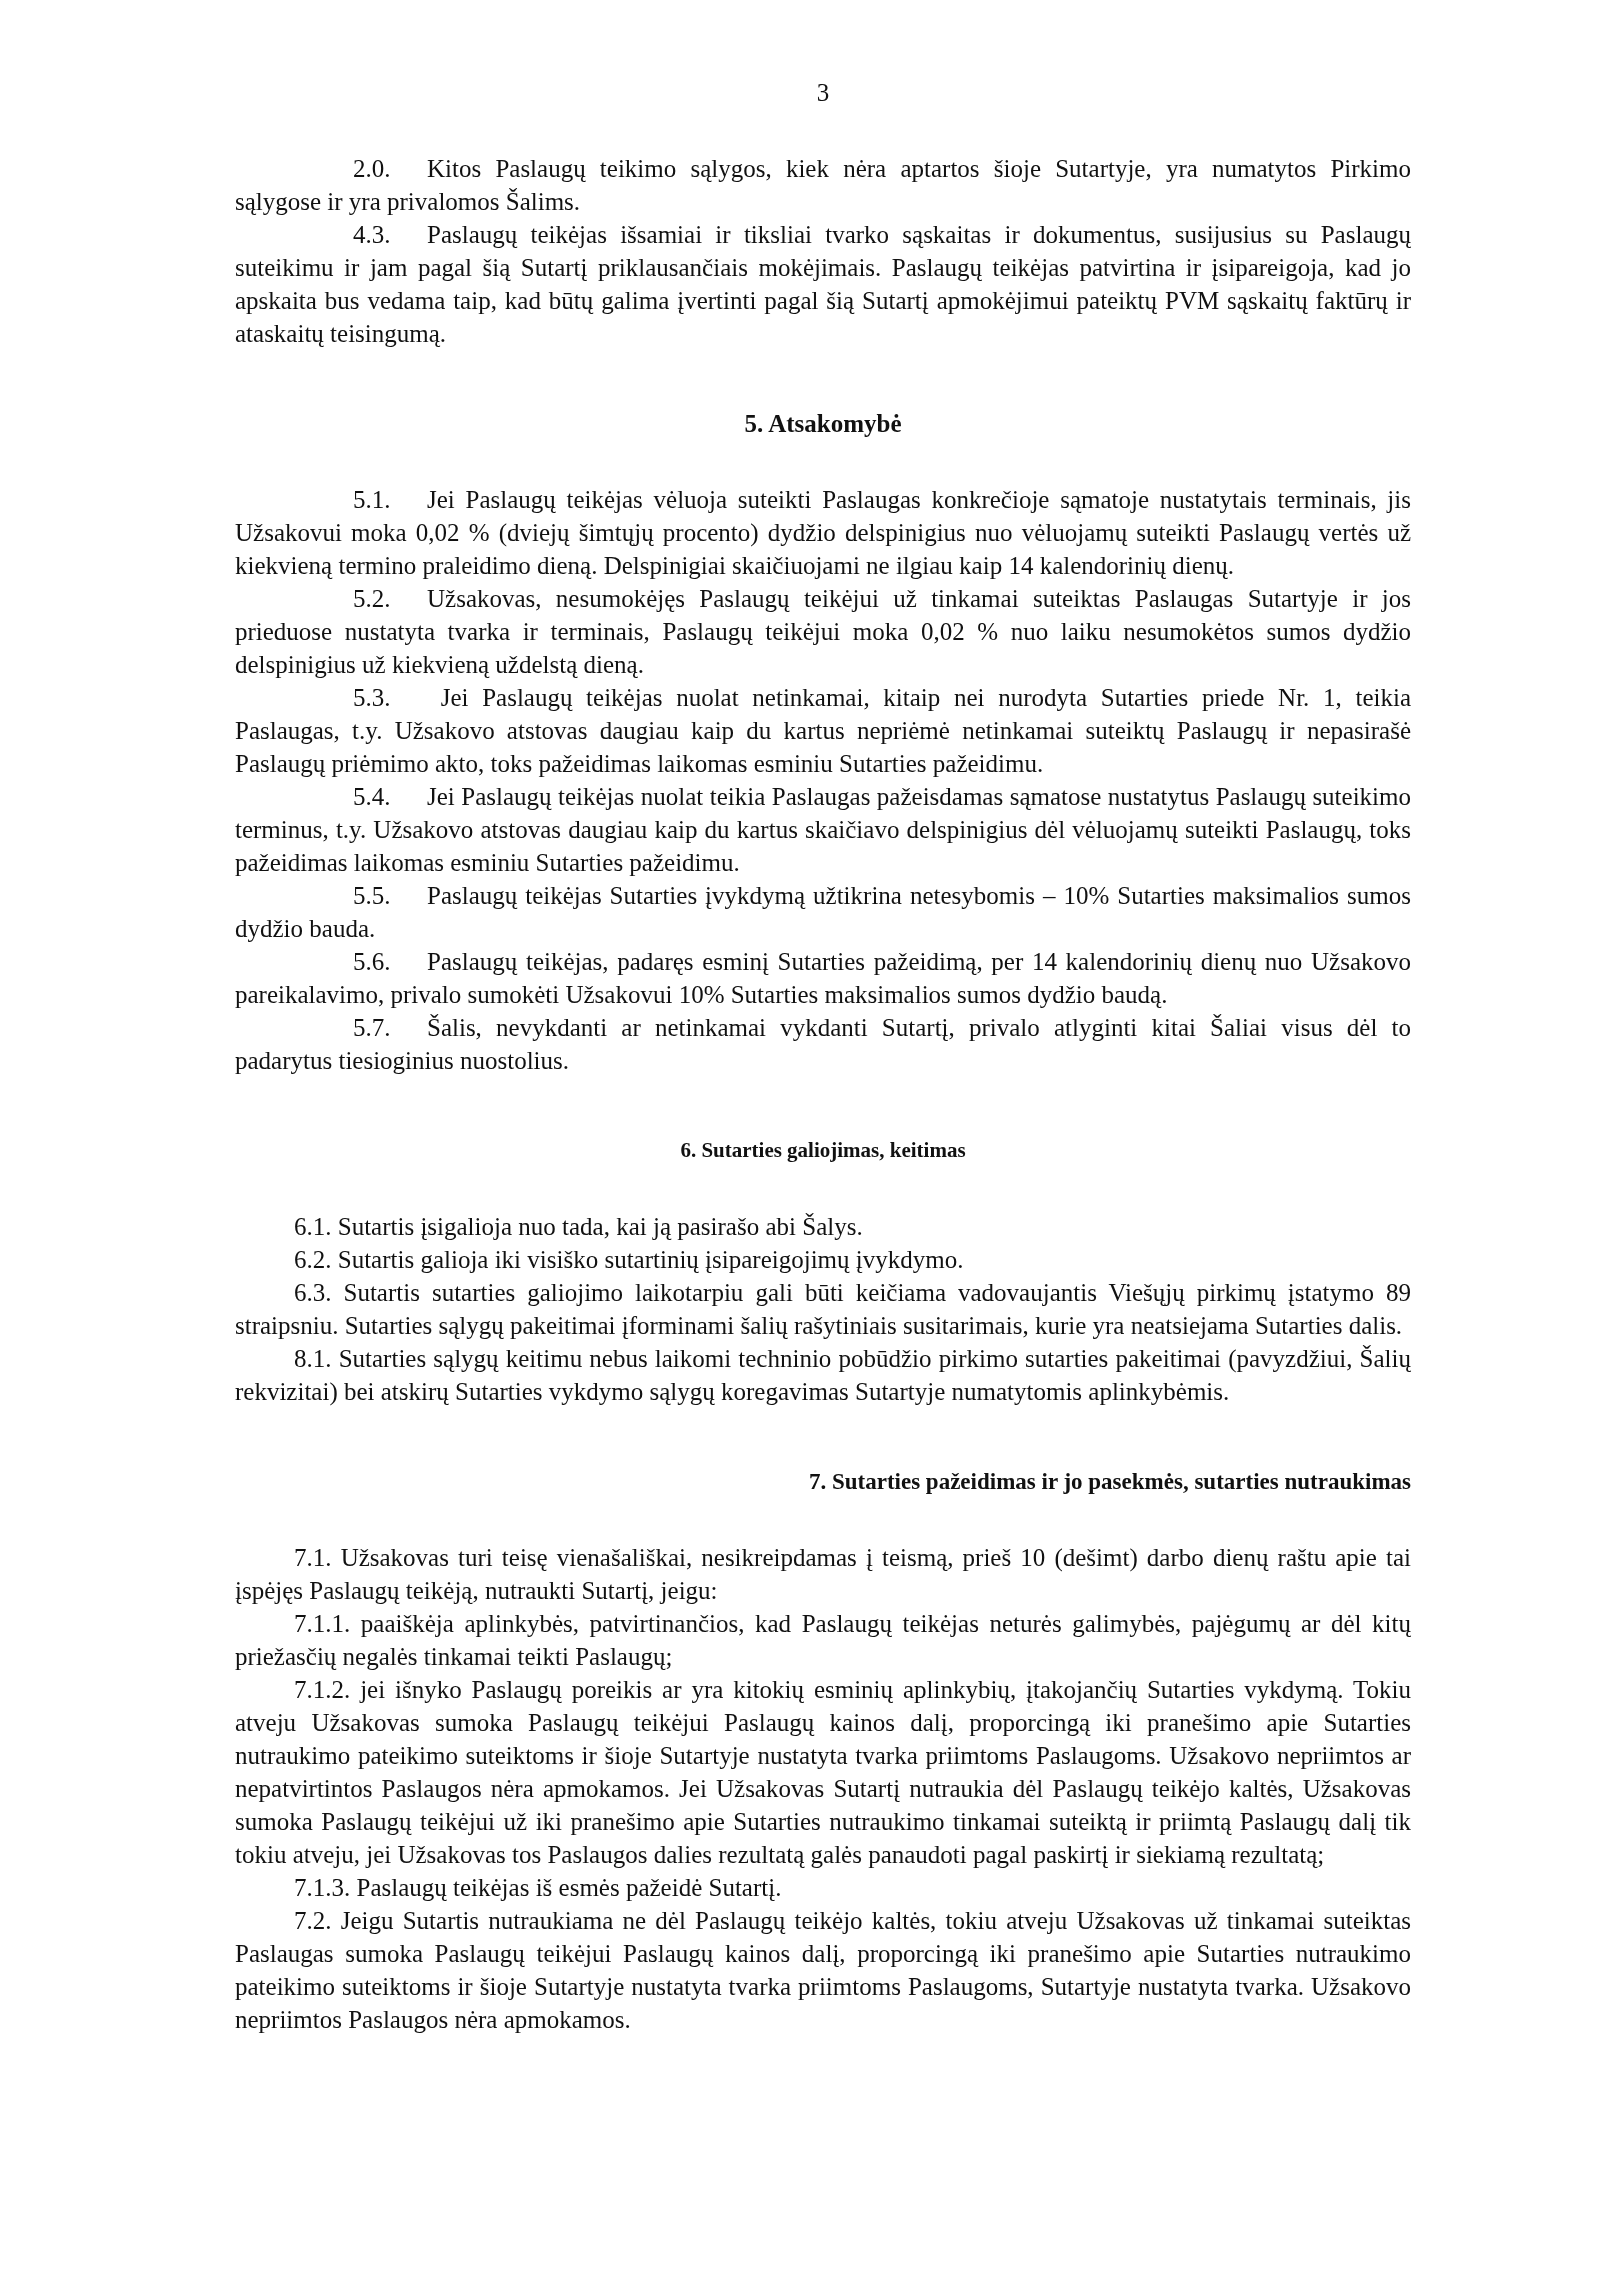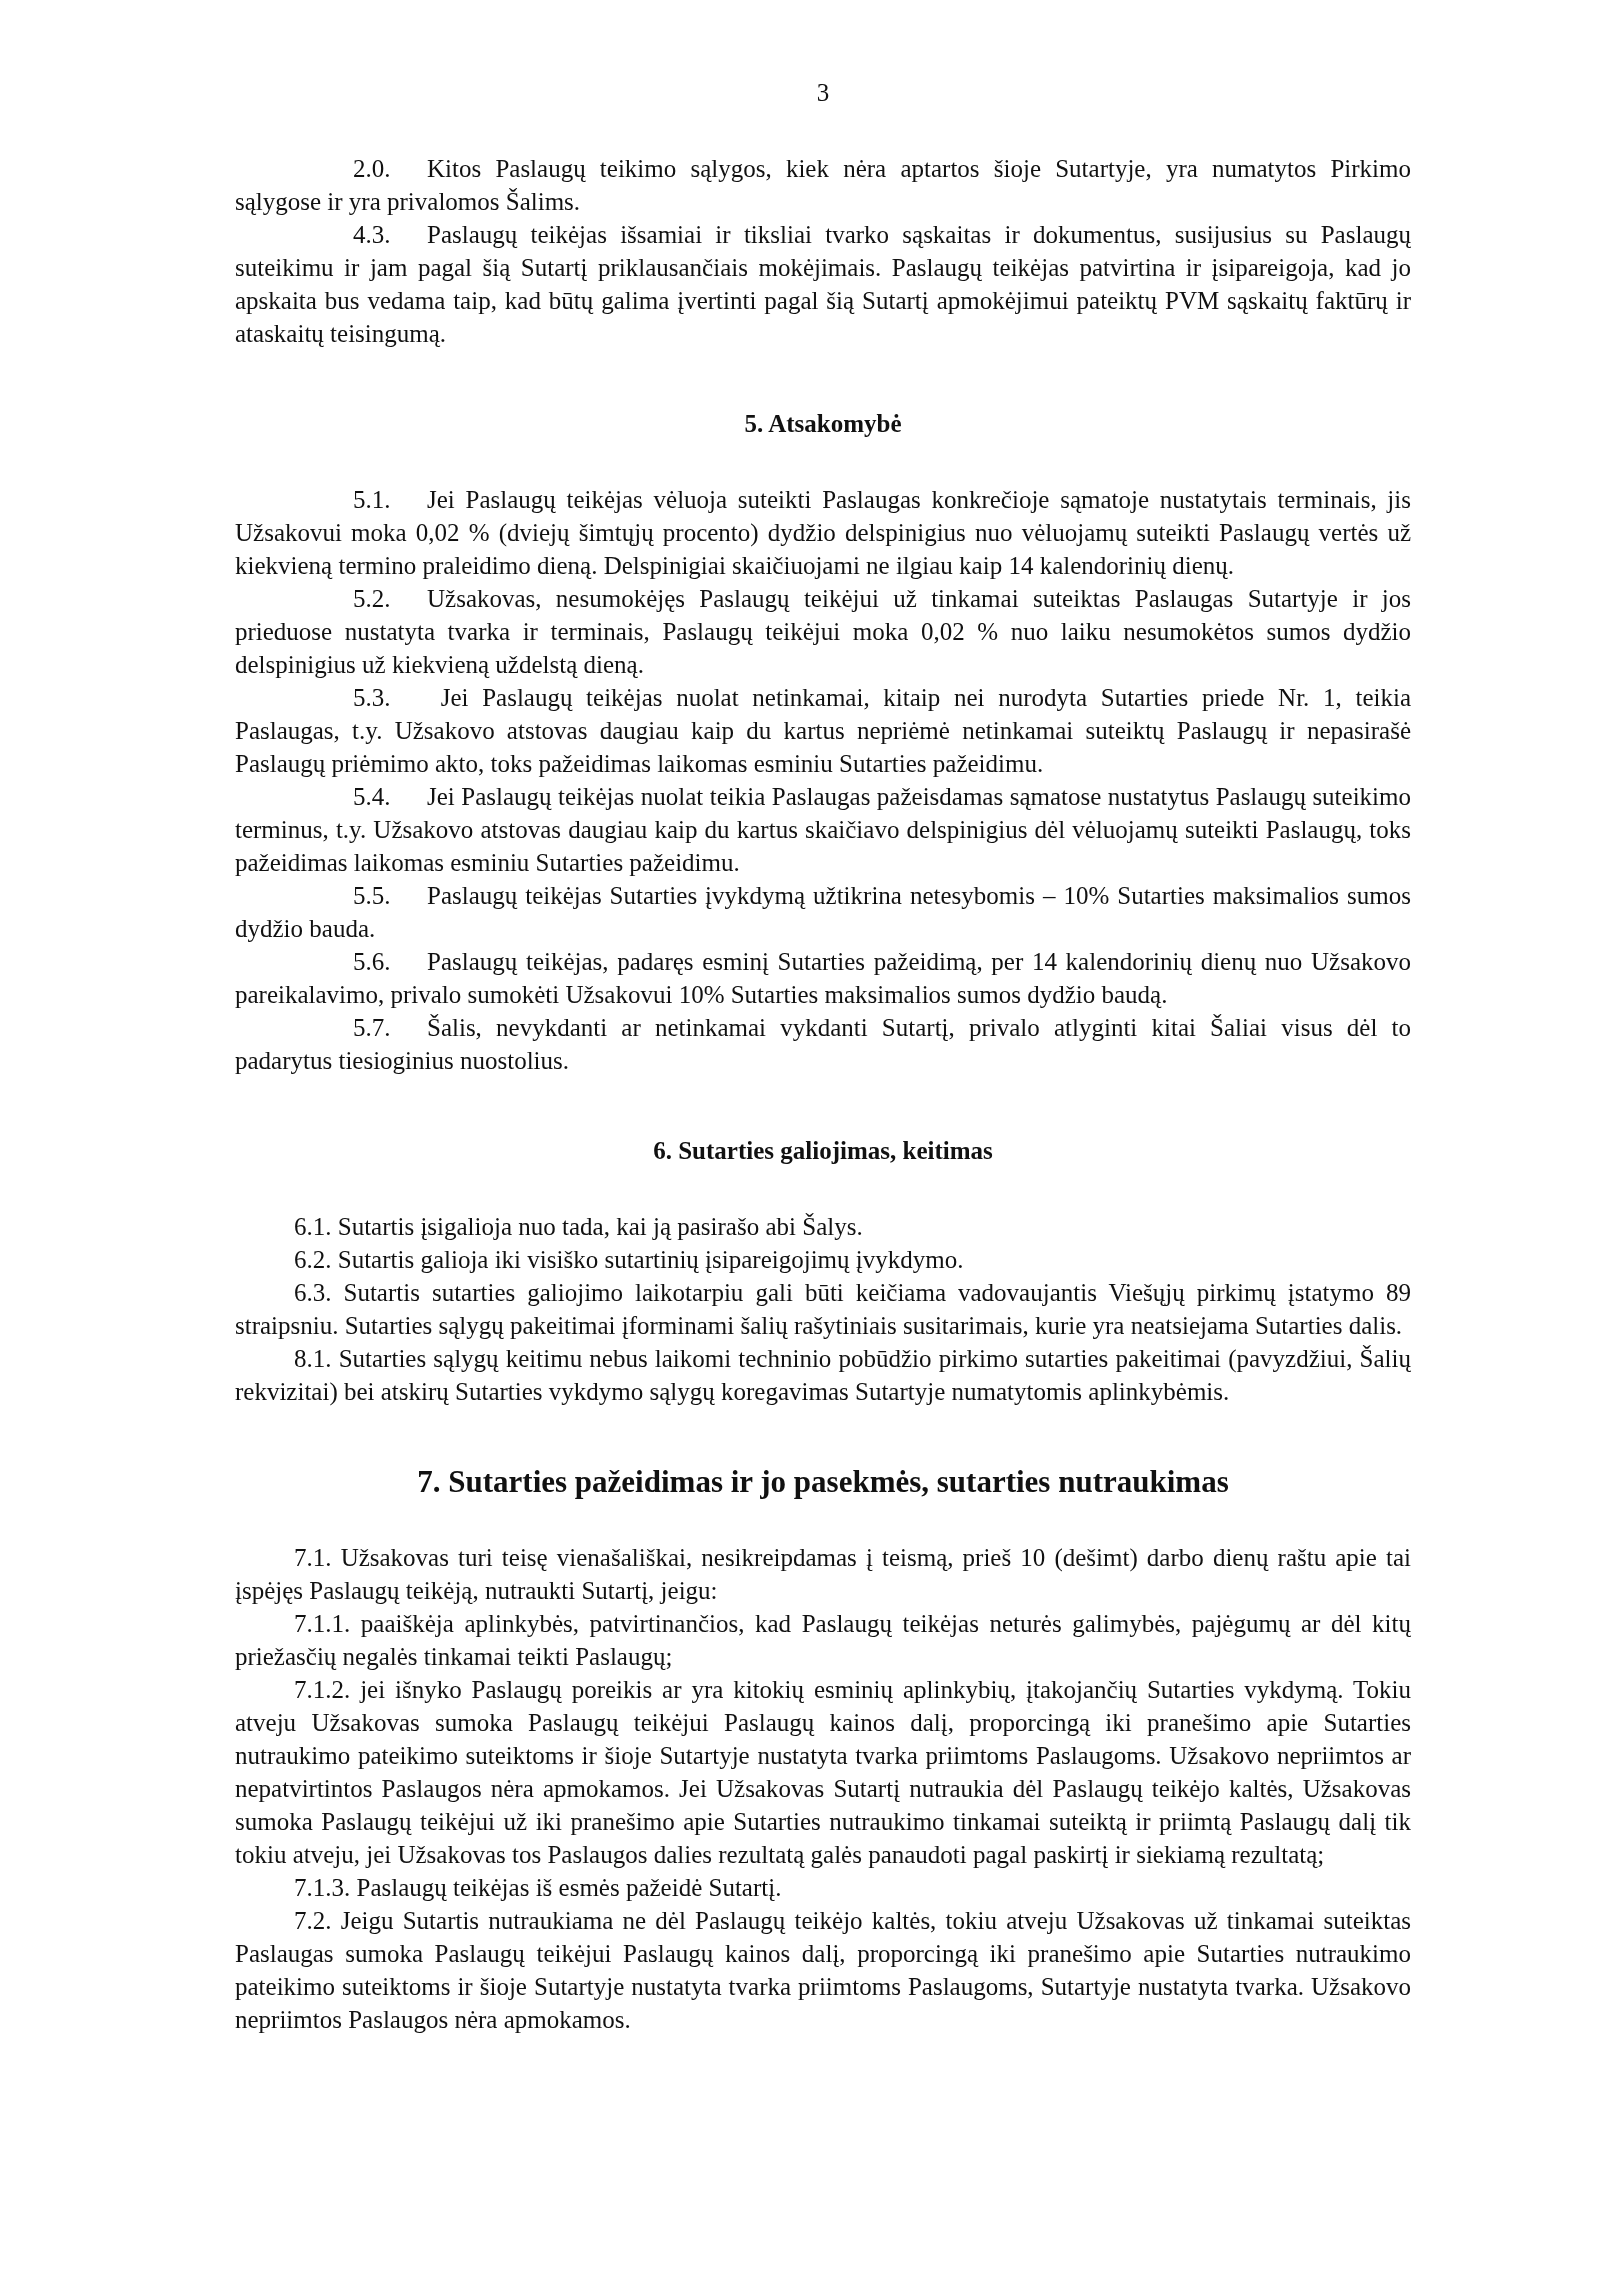--- a/index.html
+++ b/index.html
@@ -32,26 +32,26 @@
 
   <h2 class="heading h5" style="font-size:25px;font-family:Liberation Serif, serif;">5. Atsakomybė</h2>
   <p class="p indent"><span class="num tab">5.1.</span><span>Jei Paslaugų teikėjas vėluoja suteikti Paslaugas konkrečioje sąmatoje nustatytais terminais, jis Užsakovui moka 0,02 % (dviejų šimtųjų procento) dydžio delspinigius nuo vėluojamų suteikti Paslaugų vertės už kiekvieną termino praleidimo dieną. Delspinigiai skaičiuojami ne ilgiau kaip 14 kalendorinių dienų.</span></p>
   <p class="p indent"><span class="num tab">5.2.</span><span>Užsakovas, nesumokėjęs Paslaugų teikėjui už tinkamai suteiktas Paslaugas Sutartyje ir jos prieduose nustatyta tvarka ir terminais, Paslaugų teikėjui moka 0,02 % nuo laiku nesumokėtos sumos dydžio delspinigius už kiekvieną uždelstą dieną.</span></p>
   <p class="p indent"><span class="num tab">5.3.</span><span> Jei Paslaugų teikėjas nuolat netinkamai, kitaip nei nurodyta Sutarties priede Nr. 1, teikia Paslaugas, t.y. Užsakovo atstovas daugiau kaip du kartus nepriėmė netinkamai suteiktų Paslaugų ir nepasirašė Paslaugų priėmimo akto, toks pažeidimas laikomas esminiu Sutarties pažeidimu.</span></p>
   <p class="p indent"><span class="num tab">5.4.</span><span>Jei Paslaugų teikėjas nuolat teikia Paslaugas pažeisdamas sąmatose nustatytus Paslaugų suteikimo terminus, t.y. Užsakovo atstovas daugiau kaip du kartus skaičiavo delspinigius dėl vėluojamų suteikti Paslaugų, toks pažeidimas laikomas esminiu Sutarties pažeidimu.</span></p>
   <p class="p indent"><span class="num tab">5.5.</span><span>Paslaugų teikėjas Sutarties įvykdymą užtikrina netesybomis – 10% Sutarties maksimalios sumos dydžio bauda.</span></p>
   <p class="p indent"><span class="num tab">5.6.</span><span>Paslaugų teikėjas, padaręs esminį Sutarties pažeidimą, per 14 kalendorinių dienų nuo Užsakovo pareikalavimo, privalo sumokėti Užsakovui 10% Sutarties maksimalios sumos dydžio baudą.</span></p>
   <p class="p indent"><span class="num tab">5.7.</span><span>Šalis, nevykdanti ar netinkamai vykdanti Sutartį, privalo atlyginti kitai Šaliai visus dėl to padarytus tiesioginius nuostolius.</span></p>
 
-  <h2 class="heading h6" style="font-size:25px;">6. Sutarties galiojimas, keitimas</h2>
+  <h2 class="heading h6" style="font-size:21px;">6. Sutarties galiojimas, keitimas</h2>
   <p class="p indent"><span>6.1.</span> <span>Sutartis įsigalioja nuo tada, kai ją pasirašo abi Šalys.</span></p>
   <p class="p indent"><span>6.2.</span> <span class="bold">Sutartis galioja iki visiško sutartinių įsipareigojimų įvykdymo</span><span>.</span></p>
   <p class="p indent"><span>6.3.</span> <span> Sutartis sutarties galiojimo laikotarpiu gali būti keičiama vadovaujantis Viešųjų pirkimų įstatymo 89 straipsniu. Sutarties sąlygų pakeitimai įforminami šalių rašytiniais susitarimais, kurie yra neatsiejama Sutarties dalis.</span></p>
   <p class="p indent"><span>8.1.</span> <span>Sutarties sąlygų keitimu nebus laikomi techninio pobūdžio pirkimo sutarties pakeitimai (pavyzdžiui, Šalių rekvizitai) bei atskirų Sutarties vykdymo sąlygų koregavimas Sutartyje numatytomis aplinkybėmis.</span></p>
 
-  <h2 class="heading h7" style="font-size:31px;">7. Sutarties pažeidimas ir jo pasekmės, sutarties nutraukimas</h2>
+  <h2 class="heading h7" style="font-size:23px;text-align:right;">7. Sutarties pažeidimas ir jo pasekmės, sutarties nutraukimas</h2>
   <p class="p indent"><span>7.1.</span> <span> Užsakovas turi teisę vienašališkai, nesikreipdamas į teismą, prieš 10 (dešimt) darbo dienų raštu apie tai įspėjęs Paslaugų teikėją, nutraukti Sutartį, jeigu:</span></p>
   <p class="p indent"><span>7.1.1.</span> <span>paaiškėja aplinkybės, patvirtinančios, kad Paslaugų teikėjas neturės galimybės, pajėgumų ar dėl kitų priežasčių negalės tinkamai teikti Paslaugų;</span></p>
   <p class="p indent"><span>7.1.2.</span> <span> jei išnyko Paslaugų poreikis ar yra kitokių esminių aplinkybių, įtakojančių Sutarties vykdymą. Tokiu atveju Užsakovas sumoka Paslaugų teikėjui Paslaugų kainos dalį, proporcingą iki pranešimo apie Sutarties nutraukimo pateikimo suteiktoms ir šioje Sutartyje nustatyta tvarka priimtoms Paslaugoms. Užsakovo nepriimtos ar nepatvirtintos Paslaugos nėra apmokamos. Jei Užsakovas Sutartį nutraukia dėl Paslaugų teikėjo kaltės, Užsakovas sumoka Paslaugų teikėjui už iki pranešimo apie Sutarties nutraukimo tinkamai suteiktą ir priimtą Paslaugų dalį tik tokiu atveju, jei Užsakovas tos Paslaugos dalies rezultatą galės panaudoti pagal paskirtį ir siekiamą rezultatą;</span></p>
   <p class="p indent"><span>7.1.3.</span> <span>Paslaugų teikėjas iš esmės pažeidė Sutartį.</span></p>
   <p class="p indent"><span>7.2.</span> <span>Jeigu Sutartis nutraukiama ne dėl Paslaugų teikėjo kaltės, tokiu atveju Užsakovas už tinkamai suteiktas Paslaugas sumoka Paslaugų teikėjui Paslaugų kainos dalį, proporcingą iki pranešimo apie Sutarties nutraukimo pateikimo suteiktoms ir šioje Sutartyje nustatyta tvarka priimtoms Paslaugoms, Sutartyje nustatyta tvarka. Užsakovo nepriimtos Paslaugos nėra apmokamos.</span></p>
 </div>
 
 
 </body></html>

